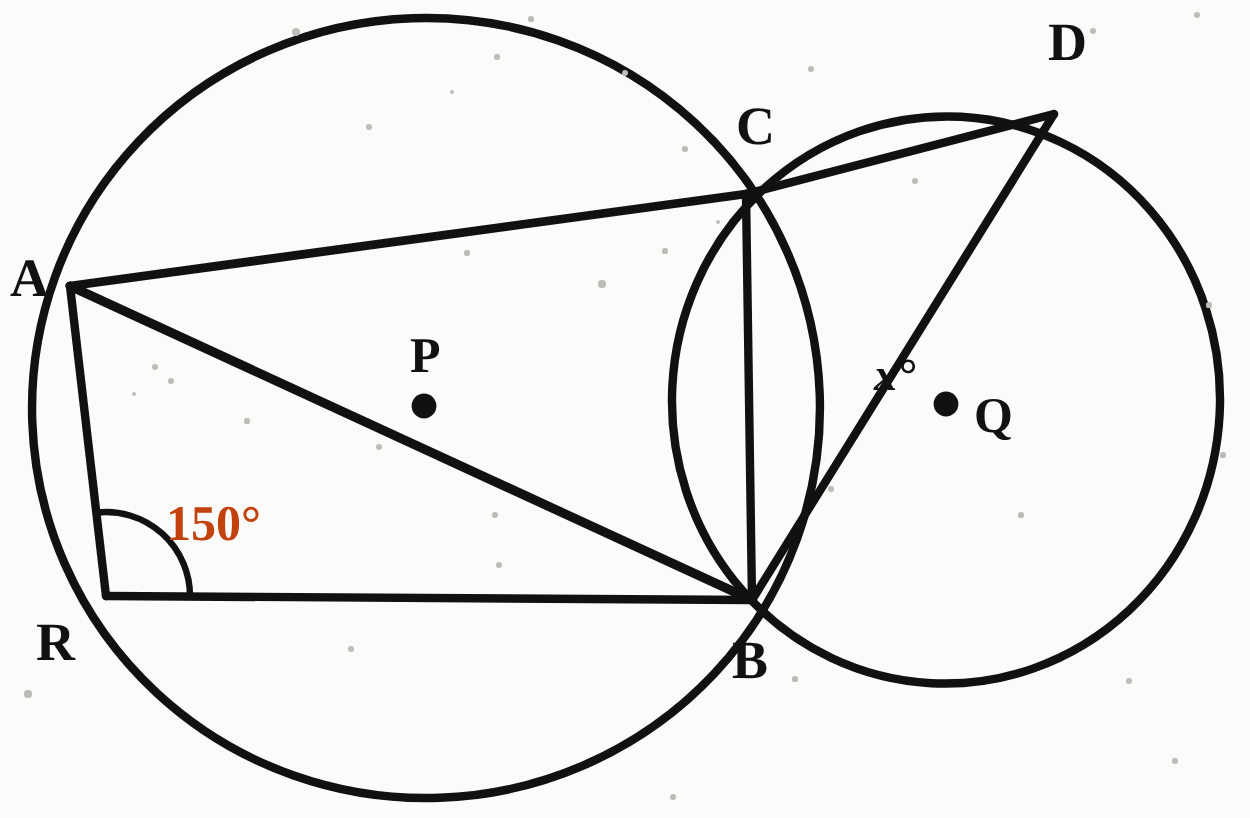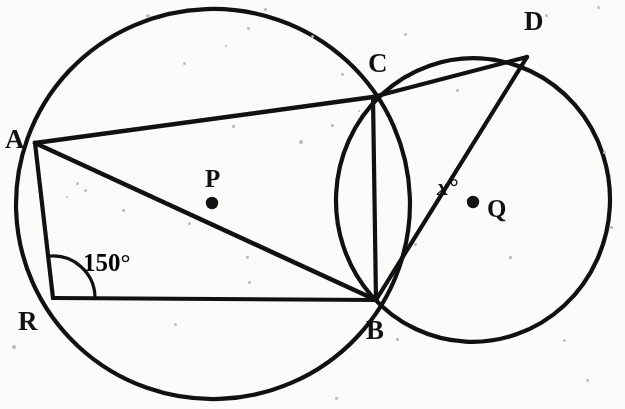--- a/index.html
+++ b/index.html
@@ -38,21 +38,21 @@
     font-size: 27px;
   }
   .pt-label.center {
     font-size: 25px;
   }
   .ang-label {
     position: absolute;
     font-family: "Liberation Serif", "DejaVu Serif", serif;
     font-weight: 700;
     font-size: 25px;
-    color: #000000;
+    color: #c2410c;
     white-space: nowrap;
     user-select: none;
   }
   .xlabel {
     position: absolute;
     font-family: "Liberation Serif", "DejaVu Serif", serif;
     font-weight: 700;
     font-style: italic;
     font-size: 23px;
     color: #111111;

